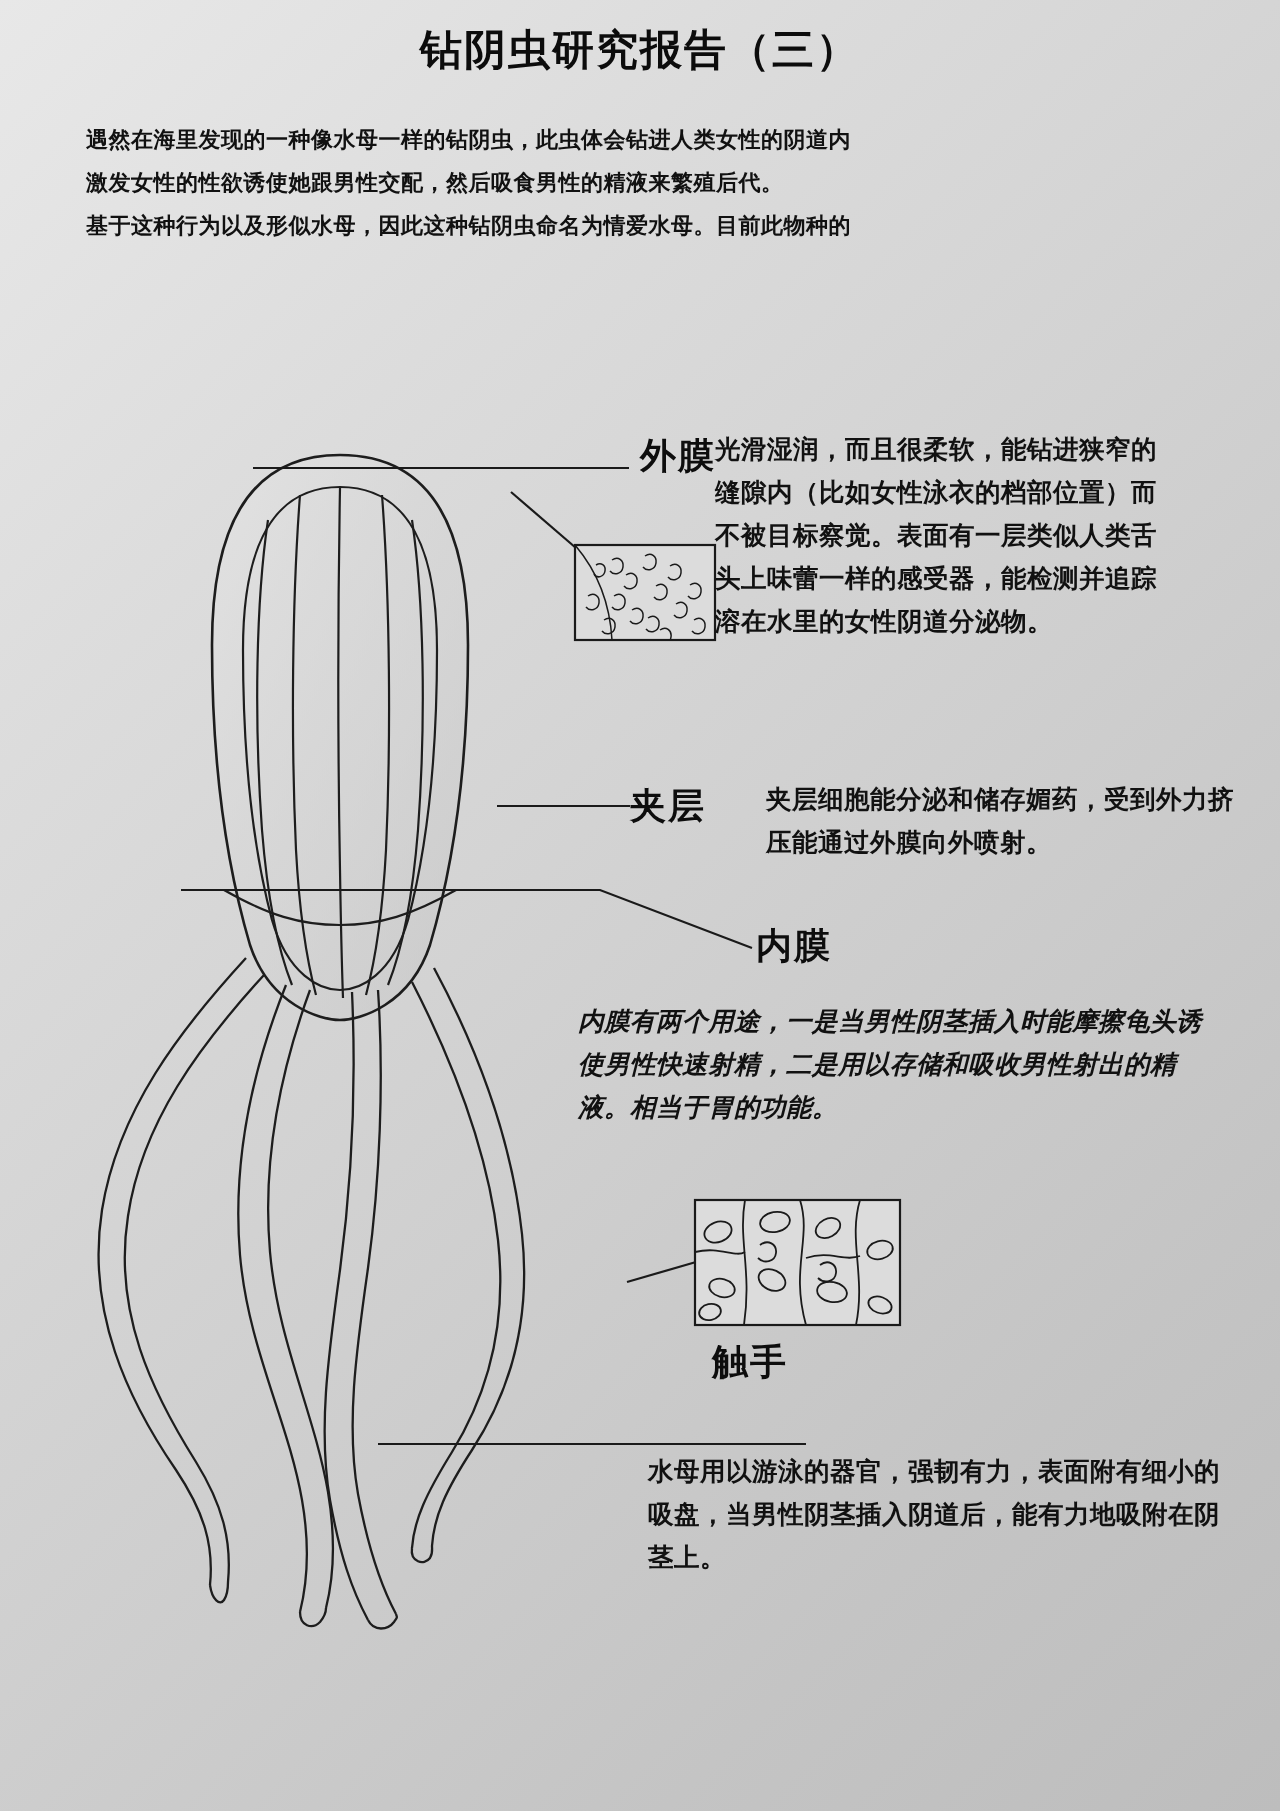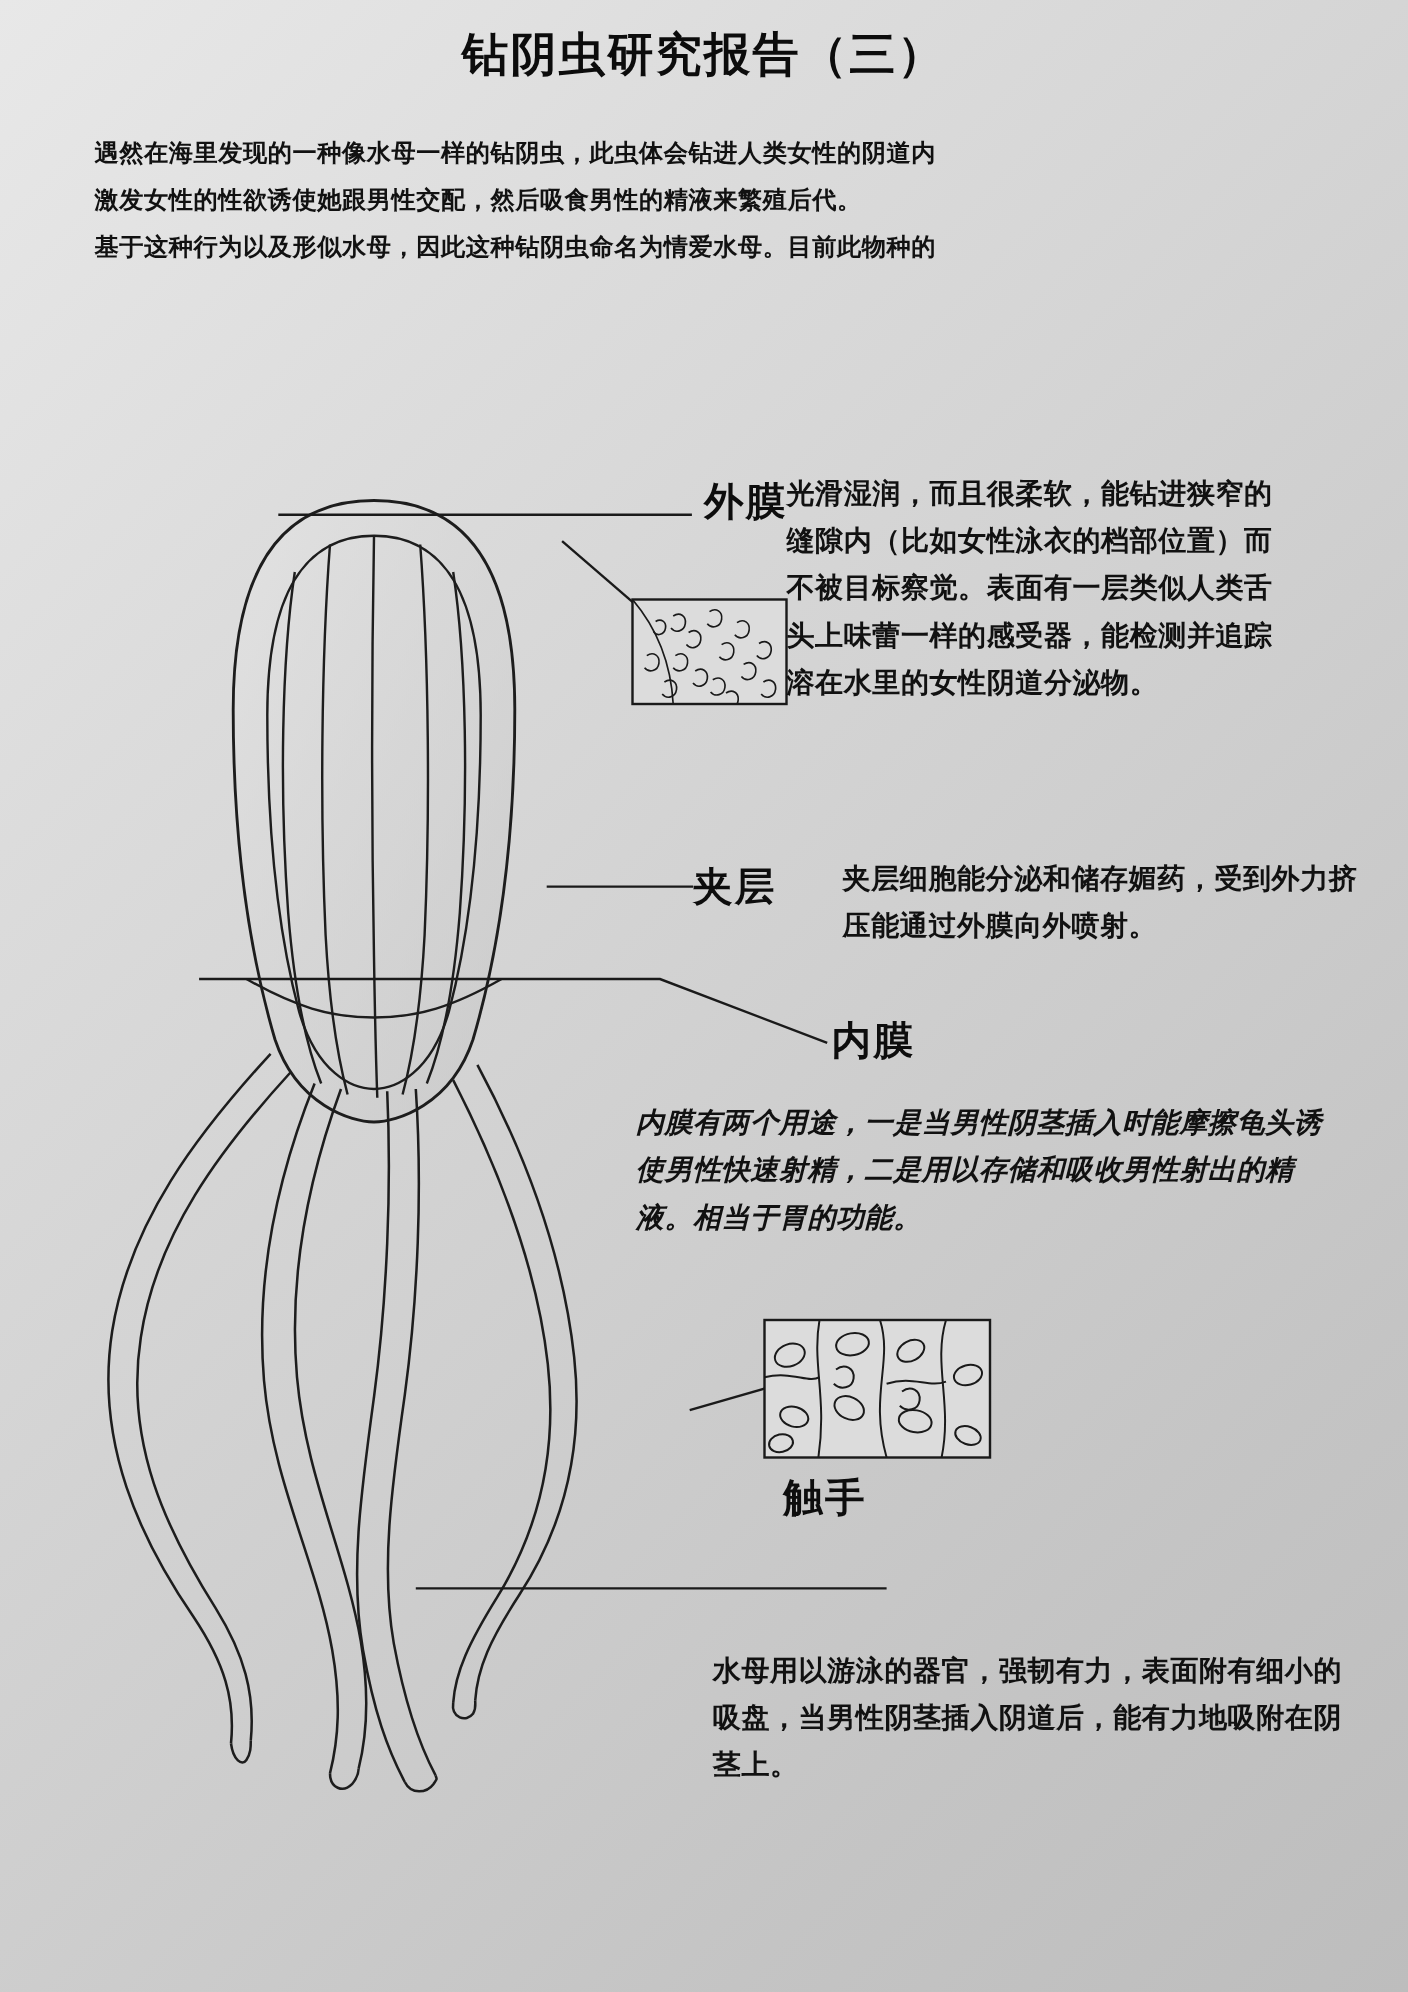--- a/index.html
+++ b/index.html
@@ -74,21 +74,21 @@
     color: #111;
     letter-spacing: 0.5px;
   }
   #label-outer     { left: 640px; top: 432px; }
   #text-outer      { left: 715px; top: 428px; width: 460px; }
   #label-mid       { left: 630px; top: 782px; }
   #text-mid        { left: 766px; top: 778px; width: 468px; }
   #label-inner     { left: 756px; top: 922px; }
   #text-inner      { left: 578px; top: 1000px; width: 640px; font-style: italic; }
   #label-tentacle  { left: 712px; top: 1338px; }
-  #text-tentacle   { left: 648px; top: 1498px; width: 580px; }
+  #text-tentacle   { left: 648px; top: 1450px; width: 580px; }
 </style>
 </head>
 <body>
 
 <div id="page">
 
   <div id="title">钻阴虫研究报告（三）</div>
 
   <div id="intro">
     <p>遇然在海里发现的一种像水母一样的钻阴虫，此虫体会钻进人类女性的阴道内</p>

